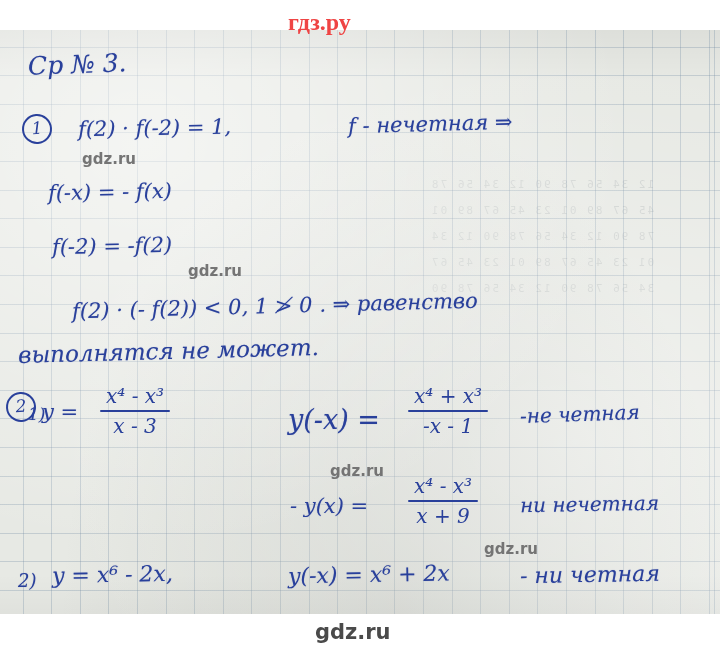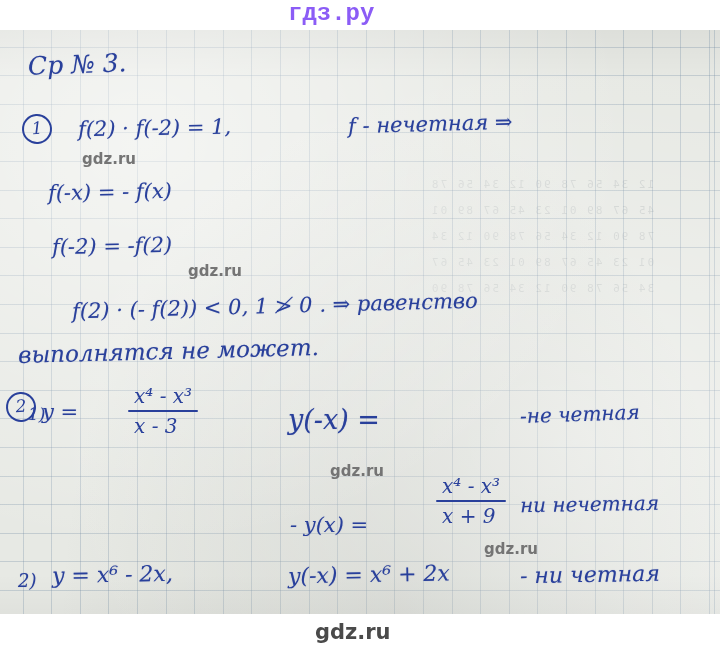--- a/index.html
+++ b/index.html
@@ -26,25 +26,25 @@
     left: 0;
     top: 0;
     width: 720px;
     height: 30px;
     background: #ffffff;
     z-index: 40;
   }
   .top-banner .wm {
     position: absolute;
     left: 288px;
-    top: 0px;
-    font-family: Liberation Mono, monospace;
+    top: 9px;
+    font-family: Liberation Serif, serif;
     font-weight: bold;
     font-size: 24px;
-    color: #8b5cf6;
+    color: #ef4444;
     letter-spacing: 0px;
   }
   .bottom-banner {
     position: absolute;
     left: 0;
     bottom: 0;
     width: 720px;
     height: 36px;
     background: #ffffff;
     z-index: 40;
@@ -119,24 +119,24 @@
     position: absolute;
     white-space: nowrap;
     color: #29409b;
     font-family: "DejaVu Serif", serif;
     font-style: italic;
     text-shadow: 0 0 1px rgba(40,60,160,0.35);
   }
   .frac {
     position: absolute;
     display: inline-block;
+    text-align: center;
     font-family: "DejaVu Serif", serif;
     color: #29409b;
     white-space: nowrap;
-    margin-left: 28px;
   }
   .frac .num { display: block; padding: 0 6px; }
   .frac .bar {
     display: block;
     height: 2px;
     background: #29409b;
     margin: 2px 0 2px 0;
     border-radius: 1px;
   }
   .frac .den { display: block; padding: 0 6px; }
@@ -203,24 +203,29 @@
       <div class="hw" style="left:42px; top:378px; font-size:21px;">y =</div>
 
       <div class="frac" style="left:100px; top:362px; font-size:20px;">
         <span class="num">x⁴ - x³</span>
         <span class="bar"></span>
         <span class="den">x - 3</span>
       </div>
 
       <div class="hw" style="left:288px; top:382px; font-size:27px;">y(-x) =</div>
 
+      <div class="frac" style="left:408px; top:362px; font-size:20px;">
+        <span class="num">x⁴ + x³</span>
+        <span class="bar"></span>
+        <span class="den">-x - 1</span>
+      </div>
 
       <div class="hw" style="left:520px; top:380px; font-size:20px; transform:rotate(-2deg);">-не четная</div>
 
-      <div class="hw" style="left:290px; top:491px; font-size:21px;">- y(x) =</div>
+      <div class="hw" style="left:290px; top:472px; font-size:21px;">- y(x) =</div>
 
       <div class="frac" style="left:408px; top:452px; font-size:20px;">
         <span class="num">x⁴ - x³</span>
         <span class="bar"></span>
         <span class="den">x + 9</span>
       </div>
 
       <div class="hw" style="left:520px; top:470px; font-size:20px; transform:rotate(-1deg);">ни нечетная</div>
 
       <div class="hw" style="left:18px; top:548px; font-size:18px;">2)</div>

